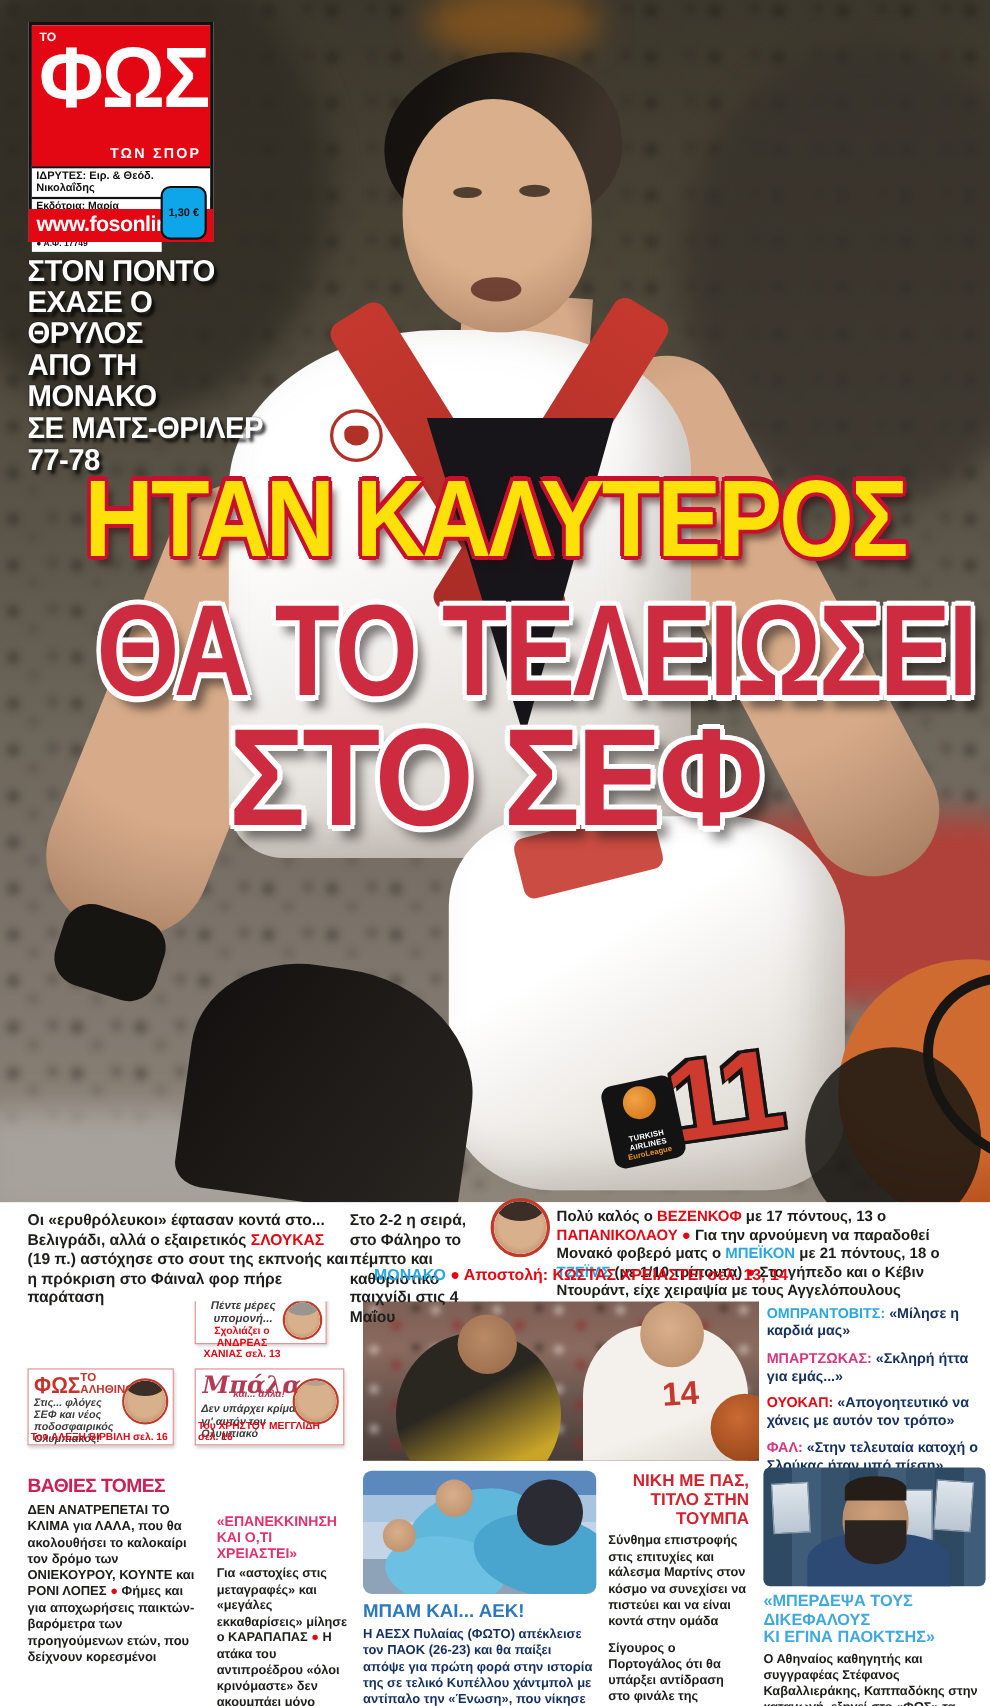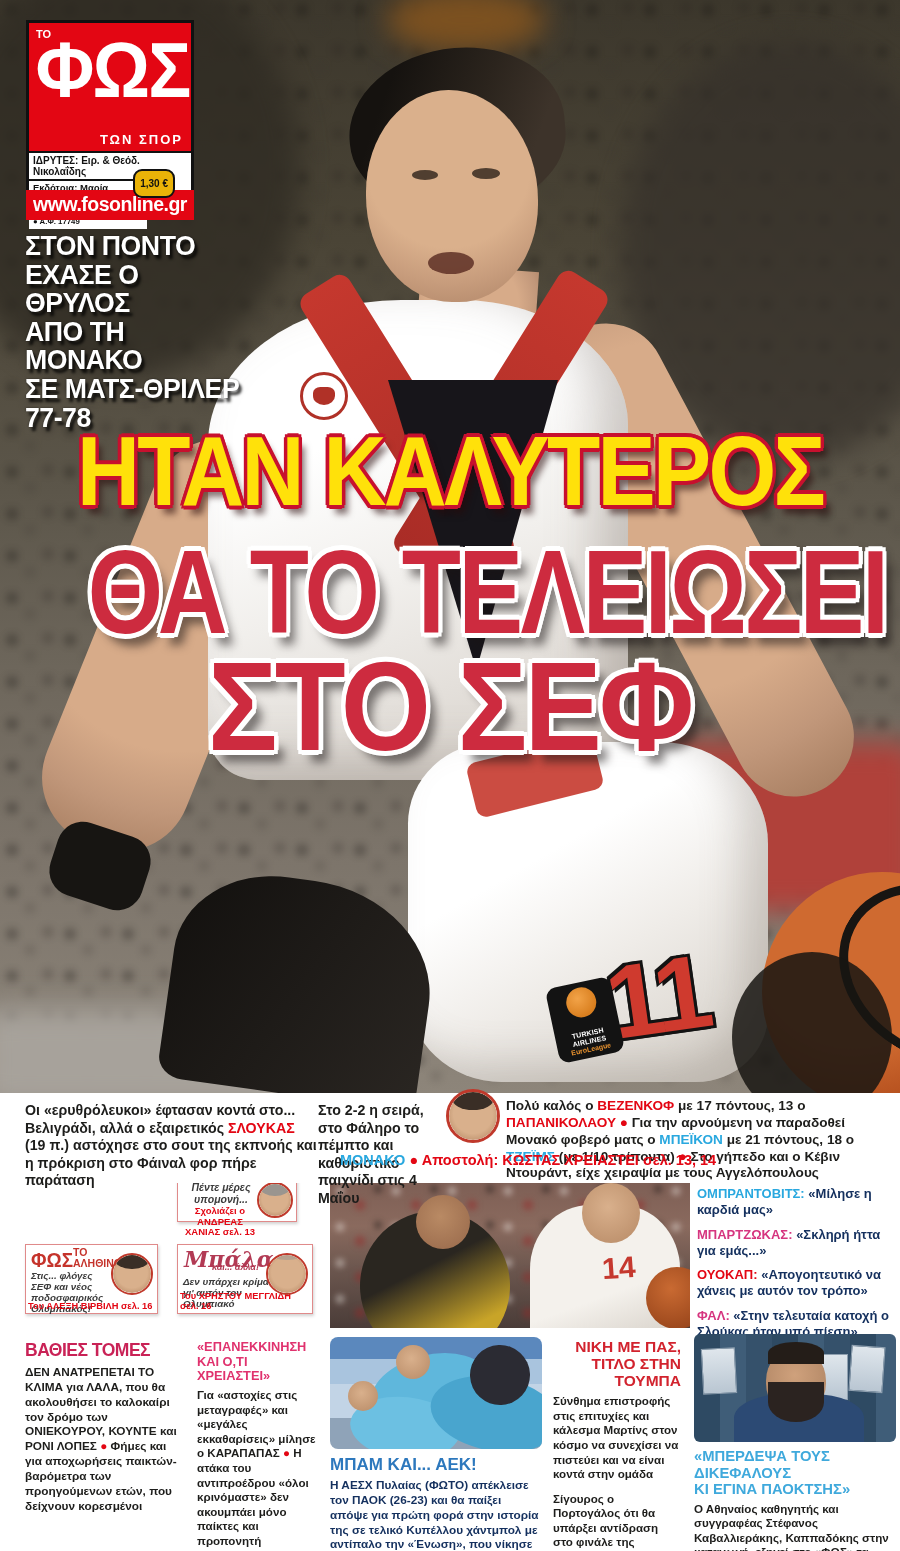--- a/index.html
+++ b/index.html
@@ -67,22 +67,22 @@
   
   #masthead{left:26px;top:20px;width:168px;height:200px;background:#fff;border:3px solid #111;z-index:30;}
   #mh-red{position:relative;height:128px;background:var(--red);color:#fff;overflow:hidden;}
   #mh-kicker{position:absolute;left:7px;top:5px;font-size:11px;font-weight:700;}
   #mh-logo{position:absolute;left:0;right:0;top:2px;text-align:center;font-size:78px;font-weight:700;letter-spacing:-2px;transform:scaleX(.92);}
   #mh-tagline{position:absolute;right:8px;bottom:4px;font-size:13px;font-weight:700;letter-spacing:2px;}
   .mh-row{border-top:2px solid #111;font-weight:700;color:#111;background:#fff;padding:2px 4px;line-height:1.1;}
   #mh-founders{font-size:10px;}
   #mh-publisher{font-size:9.5px;width:118px;}
   #mh-date{font-size:7.8px;width:118px;}
-  #mh-price{position:absolute;right:16px;top:146px;border:2px solid #111;border-radius:9px;background:#eab308;
-    font-size:10px;font-weight:700;color:#111;padding:7px 5px;z-index:2;}
+  #mh-price{position:absolute;right:3px;top:146px;border:2px solid #111;border-radius:9px;background:#0ea5e9;
+    font-size:10px;font-weight:700;color:#111;padding:17px 5px;z-index:2;}
   #mh-web{position:absolute;left:-3px;right:-3px;bottom:-3px;background:var(--red);color:#fff;text-align:center;
     font-size:19.5px;font-weight:700;padding:3px 0 4px;letter-spacing:-.5px;}
 
   
   #toplead{left:25px;top:232px;width:230px;z-index:20;color:#fff;font-weight:700;font-size:27.5px;line-height:1.04;
     text-shadow:0 0 2px rgba(0,0,0,.65),3px 4px 3px rgba(0,0,0,.8);transform:scaleX(.97);transform-origin:left top;letter-spacing:-.5px;}
 
   
   .hl{left:0;width:900px;text-align:center;z-index:20;font-weight:700;white-space:nowrap;}
   .hl>span{display:inline-block;line-height:.95;}
@@ -164,21 +164,21 @@
   .art-body{color:var(--ink);font-size:11.8px;line-height:1.26;font-weight:700;}
 
   #art1{left:25px;top:1340px;width:152px;z-index:5;}
   #art1 .art-title{color:var(--crimson);font-size:17.5px;letter-spacing:-.5px;margin-bottom:4px;}
   #barcode-wrap{left:28px;top:1440px;width:130px;z-index:5;}
   #barcode{height:62px;background:
     repeating-linear-gradient(90deg,#000 0 1.5px,#fff 1.5px 3.5px,#000 3.5px 6px,#fff 6px 7px,#000 7px 8px,#fff 8px 11px);}
   #barcode-digits{display:flex;justify-content:space-between;font-size:9px;color:#111;margin-top:1px;font-family:"Liberation Mono","DejaVu Sans Mono",monospace;}
 
   #art2{left:197px;top:1340px;width:126px;z-index:5;}
-  #art2 .art-title{color:#e0326e;font-size:12.8px;line-height:1.15;margin-bottom:4px;}
+  #art2 .art-title{color:#e0326e;font-size:12.8px;line-height:1.15;margin-bottom:4px;margin-top:36px;}
   #art2 .art-body{font-size:11.6px;}
 
   #art3{left:330px;top:1337px;width:212px;z-index:5;}
   #art3-photo{position:relative;width:212px;height:112px;overflow:hidden;border-radius:8px;background:
     linear-gradient(180deg,#5b88bd 0 20%,#a9c4de 20% 42%,#c2d4e6 42% 72%,#8fa3b8 72% 100%);}
   .hb{position:absolute;border-radius:50%;}
   #hb1{left:40px;top:18px;width:120px;height:70px;background:#5fb7dc;transform:rotate(-14deg);}
   #hb2{left:100px;top:40px;width:130px;height:74px;background:#49a5ce;transform:rotate(10deg);}
   #hb3{left:20px;top:60px;width:110px;height:62px;background:#6cc0e2;transform:rotate(6deg);}
   #hb4{left:140px;top:8px;width:60px;height:60px;background:#2b2b33;transform:rotate(20deg);}

